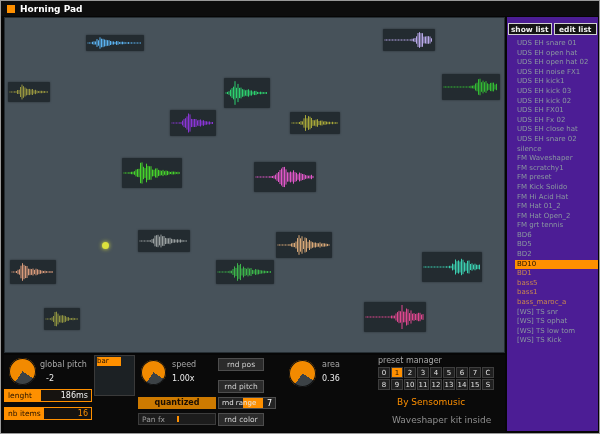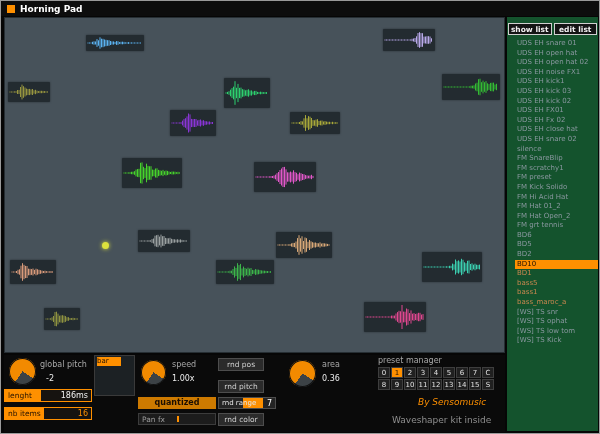--- a/index.html
+++ b/index.html
@@ -6,21 +6,21 @@
   body{margin:0;background:#d8d8d8;font-family:"DejaVu Sans",sans-serif}
   .window{position:relative;width:600px;height:434px;background:#060606;border:1px solid #9a9a9a;overflow:hidden}
   .titlebar{position:absolute;left:0;top:0;width:100%;height:15px;background:#0d0d0d;display:flex;align-items:center;gap:5px;padding-left:6px}
   .title-icon{width:8px;height:8px;background:#ff9000;display:inline-block}
   .title-text{color:#fff;font-size:9px;font-weight:bold}
   .canvas{position:absolute;left:3px;top:16px;width:501px;height:336px;background:#47525a;border:1px solid #262e33}
   .tile{position:absolute;background:#232b30;border-radius:1px;box-shadow:0 0 2px rgba(0,0,0,.5)}
   .tile svg{display:block}
   .tile path{fill:none}
   .cursor-dot{position:absolute;width:7px;height:7px;border-radius:50%;background:#dce23d;box-shadow:0 0 4px #dce23d}
-  .list-panel{position:absolute;left:506px;top:16px;width:91px;height:414px;background:#14532d;overflow:hidden}
+  .list-panel{position:absolute;left:506px;top:16px;width:91px;height:414px;background:#4c1d95;overflow:hidden}
   .list-buttons{display:flex;gap:2px;padding:6px 1px 4px 1px}
   .list-btn{flex:1;background:#141414;border:1px solid #d0d0d0;color:#f2f2f2;font-size:7.5px;font-weight:bold;height:12px;line-height:9px;font-family:inherit;padding:0;cursor:pointer}
   .sample-list{padding-left:8px}
   .list-item{font-size:7px;line-height:9.6px;color:#8a98a0;white-space:nowrap;padding-left:2px;cursor:pointer}
   .list-item.warm{color:#c9874f}
   .list-item.selected{background:#ff9000;color:#241200}
   .bottom-panel{position:absolute;left:3px;top:354px;width:501px;height:77px;background:#0a0a0a}
   .knob{position:absolute;border-radius:50%;background:conic-gradient(from 215deg,#f28a00 0deg 268deg,#3c4246 268deg 360deg);box-shadow:inset 0 0 0 1px #101010;cursor:pointer}
   #knob-pitch{left:5px;top:3px;width:27px;height:27px}
   #knob-speed{left:137px;top:5px;width:25px;height:25px}
@@ -42,21 +42,21 @@
   .fader{position:absolute;left:0;width:88px;height:13px;background:#161310;border:1px solid #ff9000;display:flex;cursor:pointer}
   #lenght-fader{top:34px}
   #nbitems-fader{top:52px}
   .fader-label{background:#ff9000;color:#241200;font-size:7.5px;line-height:11px;padding:0 3px;min-width:36px}
   .fader-value{flex:1;color:#f2f2f2;font-size:8px;line-height:11px;text-align:right;padding-right:3px}
   .fader-value.orange{color:#ff9000}
   .preset-grid{position:absolute;left:374px;top:12px;display:grid;grid-template-columns:repeat(9,12px);grid-auto-rows:11px;gap:1px}
   .preset-cell{background:#202020;border:1px solid #3e3e3e;color:#e2e2e2;font-size:7px;display:flex;align-items:center;justify-content:center;cursor:pointer}
   .preset-cell.selected{background:#ff9000;color:#241200}
   .brand-title{position:absolute;left:286px;top:38px;font-size:16px;color:#8f8f8f;letter-spacing:.5px}
-  .brand-credit{position:absolute;left:414px;top:42px;font-size:9px;font-style:italic;color:#ff9000}
+  .brand-credit{position:absolute;left:393px;top:42px;font-size:9px;color:#ff9000}
   .brand-sub{position:absolute;left:388px;top:60px;font-size:9px;color:#8f8f8f}
 </style>
 </head>
 <body>
 
 <div class="window">
 
   <div class="titlebar">
     <span class="title-icon"></span>
     <span class="title-text">Horning Pad</span>
@@ -157,21 +157,21 @@
         <div class="list-item">UDS EH open hat 02</div>
         <div class="list-item">UDS EH noise FX1</div>
         <div class="list-item">UDS EH kick1</div>
         <div class="list-item">UDS EH kick 03</div>
         <div class="list-item">UDS EH kick 02</div>
         <div class="list-item">UDS EH FX01</div>
         <div class="list-item">UDS EH Fx 02</div>
         <div class="list-item">UDS EH close hat</div>
         <div class="list-item">UDS EH  snare 02</div>
         <div class="list-item">silence</div>
-        <div class="list-item">FM SnareBlip</div>
+        <div class="list-item">FM Waveshaper</div>
         <div class="list-item">FM scratchy1</div>
         <div class="list-item">FM preset</div>
         <div class="list-item">FM Kick  Solido</div>
         <div class="list-item">FM Hi Acid Hat</div>
         <div class="list-item">FM Hat 01_2</div>
         <div class="list-item">FM Hat  Open_2</div>
         <div class="list-item">FM grt tennis</div>
         <div class="list-item">BD6</div>
         <div class="list-item">BD5</div>
         <div class="list-item">BD2</div>

